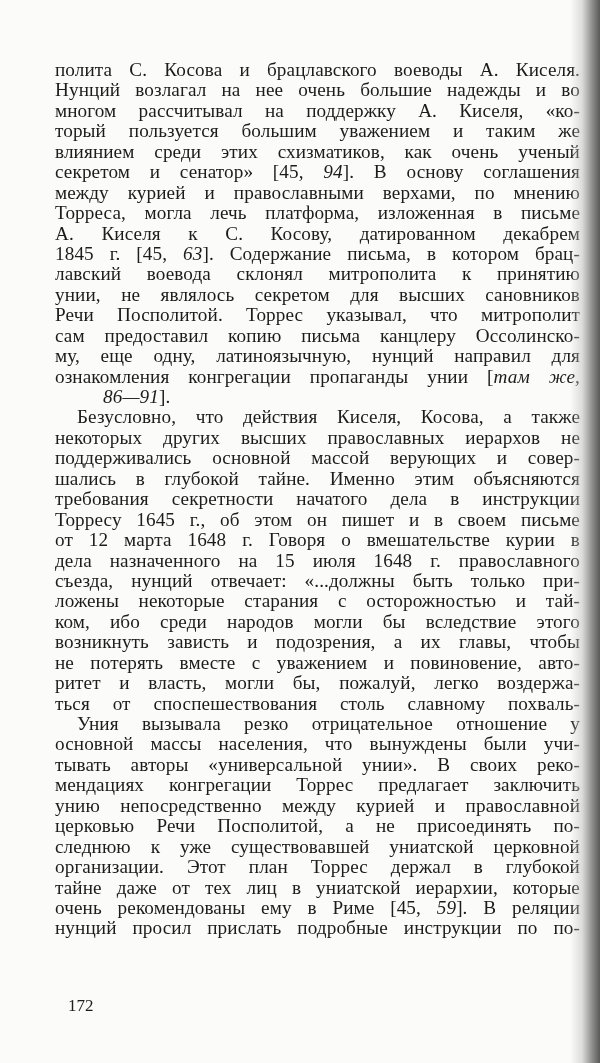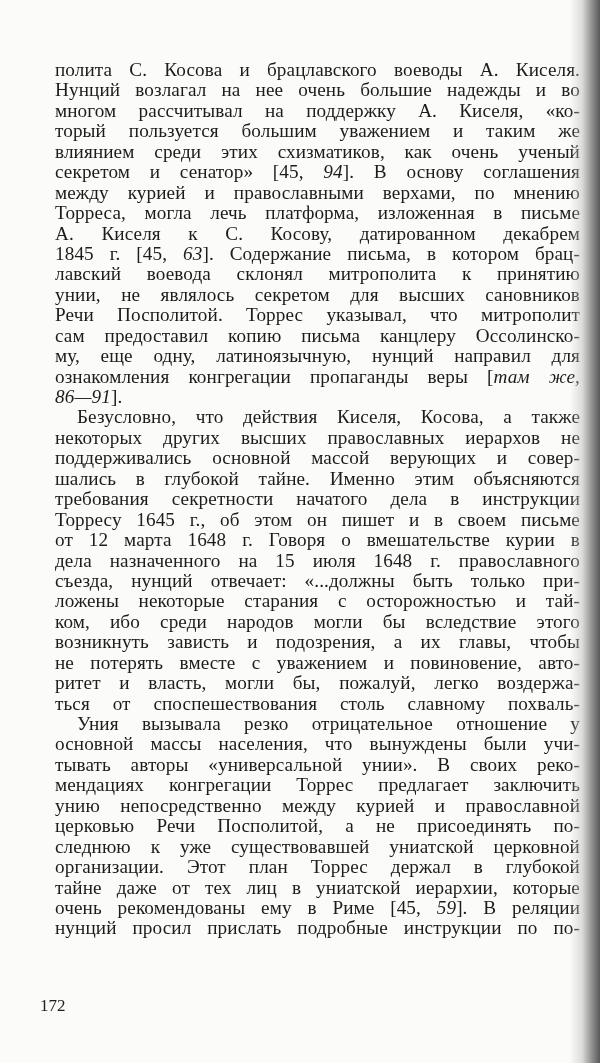--- a/index.html
+++ b/index.html
@@ -16,25 +16,25 @@
   }
   .page {
     position: absolute; left: 55px; top: 60px; width: 525px;
   }
   .line {
     display: block; height: 20.45px; line-height: 20.45px;
     font-size: 19.2px; white-space: nowrap;
     text-align: justify; text-align-last: justify;
     letter-spacing: 0.1px;
   }
-  .line.last { text-align-last: left; }
+  .line.last { text-align-last: left; margin-left: 48px; }
   .line.indent { padding-left: 22px; }
   .it { font-style: italic; }
   .page-number {
-    position: absolute; left: 40px; top: 996px;
+    position: absolute; left: 68px; top: 996px;
     font-size: 17px; font-family: "Liberation Serif", serif; color: #1c1c1c;
   }
 </style>
 </head>
 <body>
 
 <div class="page" id="page">
     <div class="line">полита С. Косова и брацлавского воеводы А. Киселя.</div>
     <div class="line">Нунций возлагал на нее очень большие надежды и во</div>
     <div class="line">многом рассчитывал на поддержку А. Киселя, «ко-</div>
@@ -43,21 +43,21 @@
     <div class="line"><span>секретом и сенатор» [45, </span><span class="it">94</span><span>]. В основу соглашения</span></div>
     <div class="line">между курией и православными верхами, по мнению</div>
     <div class="line">Торреса, могла лечь платформа, изложенная в письме</div>
     <div class="line">А. Киселя к С. Косову, датированном декабрем</div>
     <div class="line"><span>1845 г. [45, </span><span class="it">63</span><span>]. Содержание письма, в котором брац-</span></div>
     <div class="line">лавский воевода склонял митрополита к принятию</div>
     <div class="line">унии, не являлось секретом для высших сановников</div>
     <div class="line">Речи Посполитой. Торрес указывал, что митрополит</div>
     <div class="line">сам предоставил копию письма канцлеру Оссолинско-</div>
     <div class="line">му, еще одну, латиноязычную, нунций направил для</div>
-    <div class="line"><span>ознакомления конгрегации пропаганды веры [</span><span class="it">там же,</span></div>
+    <div class="line"><span>ознакомления конгрегации пропаганды унии [</span><span class="it">там же,</span></div>
     <div class="line last"><span class="it">86—91</span><span>].</span></div>
     <div class="line indent">Безусловно, что действия Киселя, Косова, а также</div>
     <div class="line">некоторых других высших православных иерархов не</div>
     <div class="line">поддерживались основной массой верующих и совер-</div>
     <div class="line">шались в глубокой тайне. Именно этим объясняются</div>
     <div class="line">требования секретности начатого дела в инструкции</div>
     <div class="line">Торресу 1645 г., об этом он пишет и в своем письме</div>
     <div class="line">от 12 марта 1648 г. Говоря о вмешательстве курии в</div>
     <div class="line">дела назначенного на 15 июля 1648 г. православного</div>
     <div class="line">съезда, нунций отвечает: «...должны быть только при-</div>

